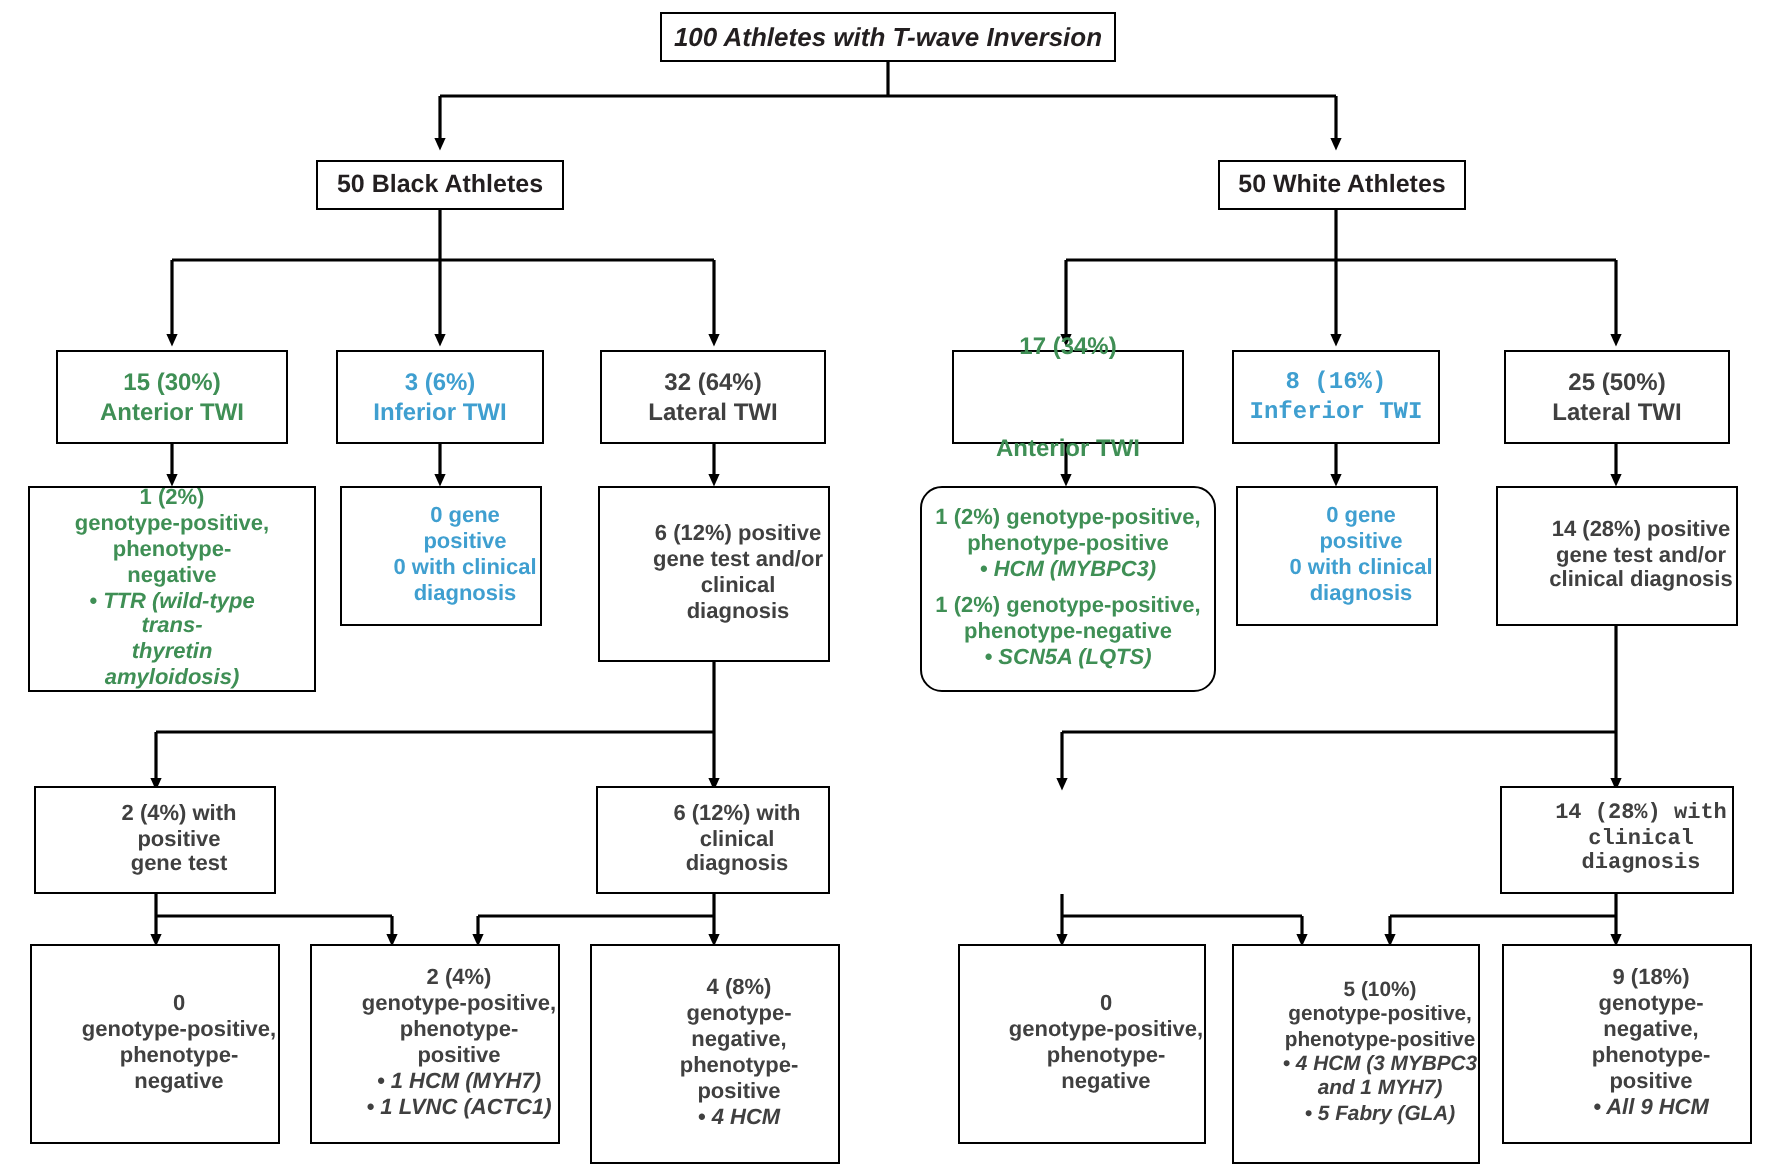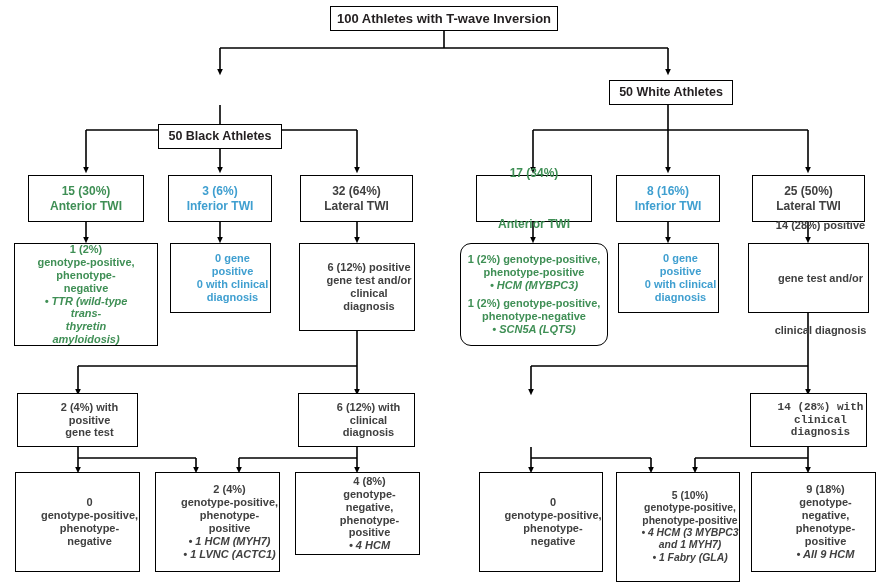--- a/index.html
+++ b/index.html
@@ -111,25 +111,25 @@
       <path d="M531,458 L531,470" marker-end="url(#ah)"></path>
       <path d="M651,458 L651,470" marker-end="url(#ah)"></path>
 
       <path d="M808,447 L808,458"></path>
       <path d="M695,458 L808,458"></path>
       <path d="M695,458 L695,470" marker-end="url(#ah)"></path>
       <path d="M808,458 L808,470" marker-end="url(#ah)"></path>
     </g>
   </svg>
 
-  <div class="box t-title c-black" style="left:330px; top:6px; width:228px; height:25px;">
+  <div class="box t-title c-black" style="left:330px; top:6px; width:228px; height:25px;font-style:italic;">
     <span class="ln">100 Athletes with T-wave Inversion</span>
   </div>
 
-  <div class="box t-lvl2 c-black" style="left:158px; top:80px; width:124px; height:25px;margin-top:44px;">
+  <div class="box t-lvl2 c-black" style="left:158px; top:80px; width:124px; height:25px;">
     <span class="ln">50 Black Athletes</span>
   </div>
 
   <div class="box t-lvl2 c-black" style="left:609px; top:80px; width:124px; height:25px;align-items:flex-end;">
     <span class="ln">50 White Athletes</span>
   </div>
 
   <div class="box t-lvl3 c-green" style="left:28px; top:175px; width:116px; height:47px;">
     <span class="ln">15 (30%)</span>
     <span class="ln">Anterior TWI</span>
@@ -143,21 +143,21 @@
   <div class="box t-lvl3 c-red" style="left:300px; top:175px; width:113px; height:47px;">
     <span class="ln">32 (64%)</span>
     <span class="ln">Lateral TWI</span>
   </div>
 
   <div class="box t-lvl3 c-green" style="left:476px; top:175px; width:116px; height:47px;gap:36px;">
     <span class="ln">17 (34%)</span>
     <span class="ln">Anterior TWI</span>
   </div>
 
-  <div class="box t-lvl3 c-blue" style="left:616px; top:175px; width:104px; height:47px;">
+  <div class="box t-lvl3 c-blue" style="left:616px; top:175px; width:104px; height:47px;font-family:Liberation Mono, monospace;">
     <span class="ln">8 (16%)</span>
     <span class="ln">Inferior TWI</span>
   </div>
 
   <div class="box t-lvl3 c-red" style="left:752px; top:175px; width:113px; height:47px;">
     <span class="ln">25 (50%)</span>
     <span class="ln">Lateral TWI</span>
   </div>
 
   <div class="box t-body c-green" style="left:14px; top:243px; width:144px; height:103px; padding:6px 20px;">
@@ -190,21 +190,21 @@
     <span class="ln">phenotype-negative</span>
     <span class="bullet">• SCN5A (LQTS)</span>
   </div>
 
   <div class="box t-body c-blue" style="left:618px; top:243px; width:101px; height:70px;">
     <span class="ln">0 gene positive</span>
     <span class="ln">0 with clinical</span>
     <span class="ln">diagnosis</span>
   </div>
 
-  <div class="box t-body c-red" style="left:748px; top:243px; width:121px; height:70px;gap:40px;">
+  <div class="box t-body c-red" style="left:748px; top:243px; width:121px; height:70px;">
     <span class="ln">14 (28%) positive</span>
     <span class="ln">gene test and/or</span>
     <span class="ln">clinical diagnosis</span>
   </div>
 
   <div class="box t-body c-red" style="left:17px; top:393px; width:121px; height:54px;">
     <span class="ln">2 (4%) with positive</span>
     <span class="ln">gene test</span>
   </div>
 
@@ -226,40 +226,40 @@
   </div>
 
   <div class="box t-body c-red" style="left:155px; top:472px; width:125px; height:100px;">
     <span class="ln">2 (4%)</span>
     <span class="ln">genotype-positive,</span>
     <span class="ln">phenotype-positive</span>
     <span class="bullet">• 1 HCM (MYH7)</span>
     <span class="bullet">• 1 LVNC (ACTC1)</span>
   </div>
 
-  <div class="box t-body c-red" style="left:295px; top:472px; width:125px; height:83px;">
+  <div class="box t-body c-red" style="left:295px; top:472px; width:125px; height:110px;">
     <span class="ln">4 (8%)</span>
     <span class="ln">genotype-negative,</span>
     <span class="ln">phenotype-positive</span>
     <span class="bullet">• 4 HCM</span>
   </div>
 
   <div class="box t-body c-red" style="left:479px; top:472px; width:124px; height:100px;">
     <span class="ln">0</span>
     <span class="ln">genotype-positive,</span>
     <span class="ln">phenotype-negative</span>
   </div>
 
   <div class="box t-small c-red" style="left:616px; top:472px; width:124px; height:110px;padding-left:24px;">
     <span class="ln">5 (10%)</span>
     <span class="ln">genotype-positive,</span>
     <span class="ln">phenotype-positive</span>
     <span class="bullet">• 4 HCM (3 MYBPC3</span>
     <span class="bullet">and 1 MYH7)</span>
-    <span class="bullet">• 1 Fabry (GLA)</span>
+    <span class="bullet">• 5 Fabry (GLA)</span>
   </div>
 
   <div class="box t-body c-red" style="left:751px; top:472px; width:125px; height:100px;">
     <span class="ln">9 (18%)</span>
     <span class="ln">genotype-negative,</span>
     <span class="ln">phenotype-positive</span>
     <span class="bullet">• All 9 HCM</span>
   </div>
 
 </div>

